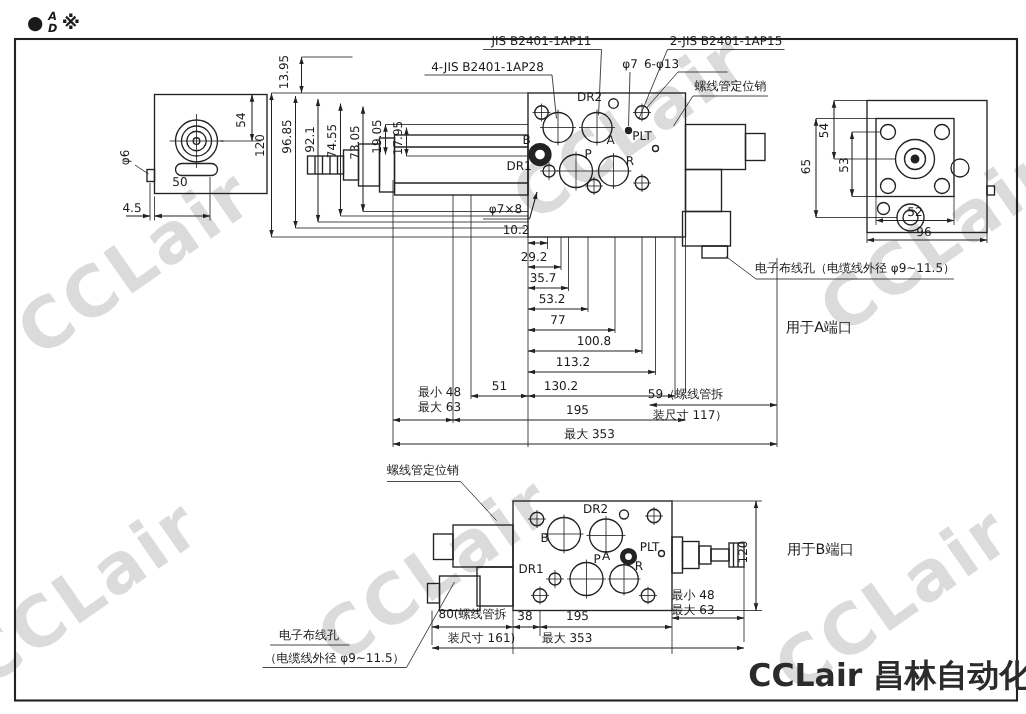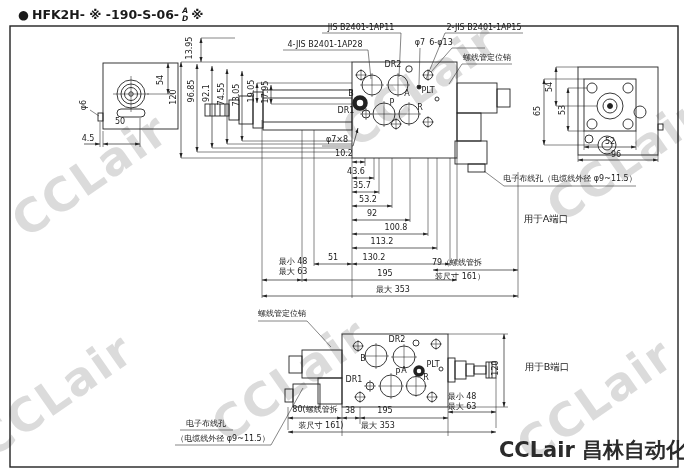--- a/index.html
+++ b/index.html
@@ -220,21 +220,20 @@
         <line x1="448" y1="407" x2="508" y2="407"></line>
       <path d="M288,407v23 M342,407v29 M360,407v17 M448,407v29 M496,378v50"></path>
       <line x1="180" y1="430" x2="233" y2="430"></line>
         <line x1="175" y1="445" x2="271" y2="445"></line>
       <line x1="271" y1="445" x2="303" y2="388"></line>
     </g>
   </svg>
 
   <div class="title">
     <span>●</span>
-    <span>HFK2H- ※ -190-S-06-</span>
     <span class="stack">
       <i>A</i>
       <i>D</i>
     </span>
     <span>※</span>
   </div>
 
   <span class="lbl" style="left:361px;top:28px">JIS B2401-1AP11</span>
   <span class="lbl" style="left:484px;top:28px">2-JIS B2401-1AP15</span>
   <span class="lbl" style="left:325px;top:45px">4-JIS B2401-1AP28</span>
@@ -261,33 +260,33 @@
 
   <span class="lbl" style="left:393px;top:65px">DR2</span>
   <span class="lbl" style="left:351px;top:94px">B</span>
   <span class="lbl" style="left:407px;top:94px">A</span>
   <span class="lbl" style="left:428px;top:91px">PLT</span>
   <span class="lbl" style="left:346px;top:111px">DR1</span>
   <span class="lbl" style="left:392px;top:103px">P</span>
   <span class="lbl" style="left:420px;top:108px">R</span>
 
   <span class="lbl" style="left:344px;top:154px">10.2</span>
-  <span class="lbl" style="left:356px;top:172px">43.6</span>
+  <span class="lbl" style="left:356px;top:172px">29.2</span>
   <span class="lbl" style="left:362px;top:186px">35.7</span>
   <span class="lbl" style="left:368px;top:200px">53.2</span>
-  <span class="lbl" style="left:372px;top:214px">92</span>
+  <span class="lbl" style="left:372px;top:214px">77</span>
   <span class="lbl" style="left:396px;top:228px">100.8</span>
   <span class="lbl" style="left:382px;top:242px">113.2</span>
   <span class="lbl" style="left:374px;top:258px">130.2</span>
   <span class="lbl" style="left:333px;top:258px">51</span>
   <span class="lbl" style="left:385px;top:274px">195</span>
   <span class="lbl" style="left:293px;top:262px">最小 48</span>
   <span class="lbl" style="left:293px;top:272px">最大 63</span>
-  <span class="lbl" style="left:457px;top:263px">79（螺线管拆</span>
-  <span class="lbl" style="left:460px;top:277px">装尺寸 161）</span>
+  <span class="lbl" style="left:457px;top:263px">59（螺线管拆</span>
+  <span class="lbl" style="left:460px;top:277px">装尺寸 117）</span>
   <span class="lbl" style="left:393px;top:290px">最大 353</span>
 
   <span class="vlbl" style="left:550px;top:87px">54</span>
   <span class="vlbl" style="left:538px;top:111px">65</span>
   <span class="vlbl" style="left:563px;top:110px">53</span>
   <span class="lbl" style="left:610px;top:142px">52</span>
   <span class="lbl" style="left:616px;top:155px">96</span>
 
   <span class="lbl" style="left:282px;top:314px">螺线管定位销</span>
   <span class="lbl" style="left:363px;top:359px">B</span>

